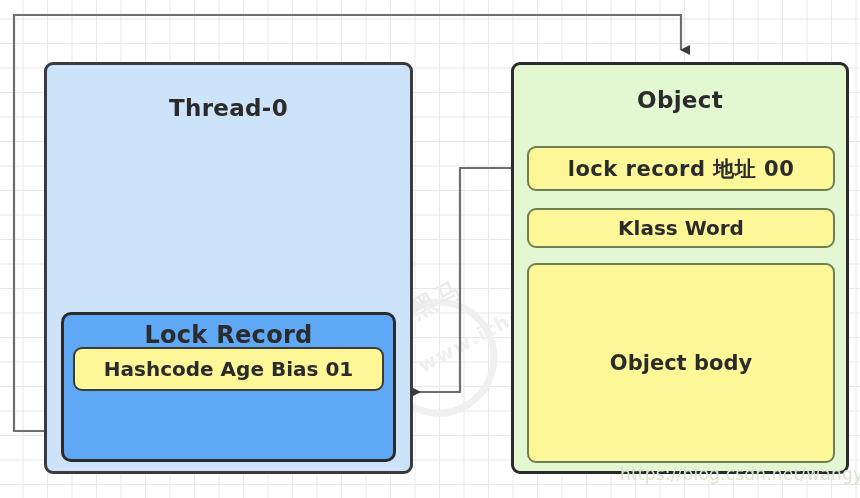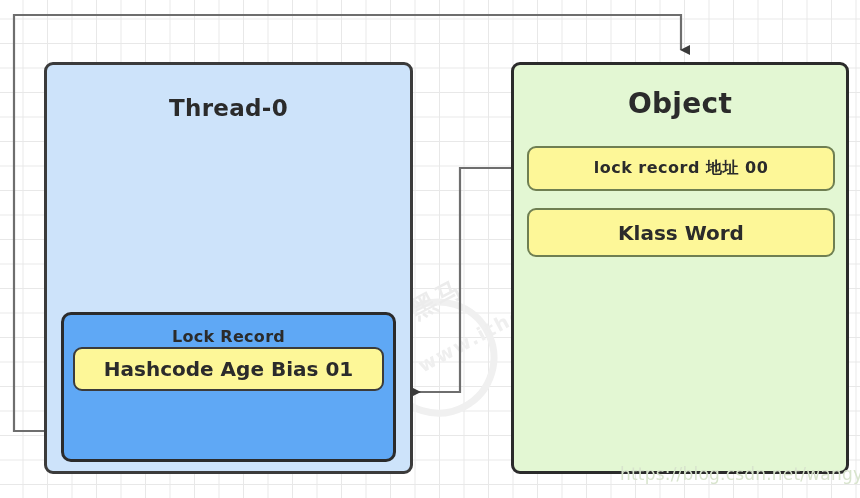--- a/index.html
+++ b/index.html
@@ -86,48 +86,48 @@
     border: 3px solid #3b3b3b;
   }
   #thread-box > .box-title { font-size: 23px; margin-top: 30px; }
 
   #lock-record-box {
     left: 61px; top: 312px; width: 335px; height: 150px;
     background: #5fa8f5;
     border: 3px solid #2b2b2b;
     border-radius: 10px;
   }
-  #lock-record-box > .box-title { font-size: 16px; margin-top: 12px; }
+  #lock-record-box > .box-title { font-size: 24px; margin-top: 6px; }
 
   #object-box {
     left: 511px; top: 62px; width: 338px; height: 412px;
     background: #e3f7d3;
     border: 3px solid #2b2b2b;
   }
-  #object-box > .box-title { font-size: 28px; margin-top: 22px; }
+  #object-box > .box-title { font-size: 23px; margin-top: 22px; }
 
   .slot {
     position: absolute;
     box-sizing: border-box;
     display: flex;
     align-items: center;
     justify-content: center;
     background: #fdf798;
     font-weight: bold;
     color: #2b2b2b;
     border-radius: 9px;
   }
   .slot.blue-parent { border: 2px solid #3b3b3b; }
   .slot.green-parent { border: 2px solid #6f7f52; }
 
   #slot-hashcode { left: 73px; top: 347px; width: 311px; height: 44px; font-size: 20px; }
   #slot-objref   { left: 73px; top: 410px; width: 311px; height: 45px; font-size: 20px; }
 
-  #slot-lockrecord { left: 527px; top: 146px; width: 308px; height: 45px; font-size: 16px; letter-spacing: 0.5px; }
-  #slot-klass      { left: 527px; top: 208px; width: 308px; height: 49px; font-size: 20px; }
+  #slot-lockrecord { left: 527px; top: 146px; width: 308px; height: 45px; font-size: 21px; letter-spacing: 0.5px; }
+  #slot-klass      { left: 527px; top: 208px; width: 308px; height: 40px; font-size: 20px; }
   #slot-objbody    { left: 527px; top: 263px; width: 308px; height: 200px; font-size: 21px; }
 </style>
 </head>
 <body>
 
 <div id="canvas">
 
   <div class="wm-center">
     <span class="wm-ring"></span>
     <span class="wm-cn">黑马</span>
@@ -161,16 +161,17 @@
 
 
   <div class="box" id="object-box">
     <div class="box-title">Object</div>
   </div>
 
   <div class="slot green-parent" id="slot-lockrecord">lock record 地址 00</div>
 
   <div class="slot green-parent" id="slot-klass">Klass Word</div>
 
+  <div class="slot green-parent" id="slot-objbody">Object body</div>
 
   <div class="wm-bottom">https://blog.csdn.net/wangyy130</div>
 
 </div>
 
 </body></html>

